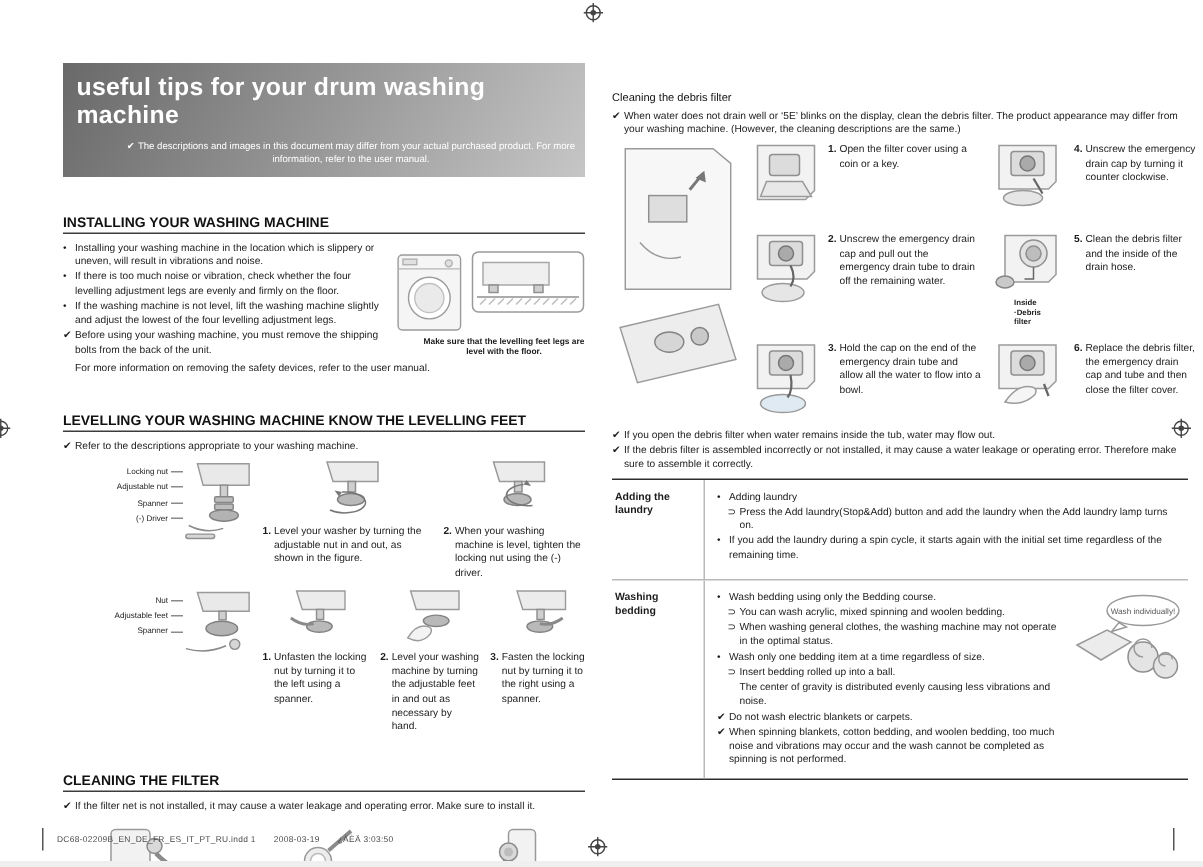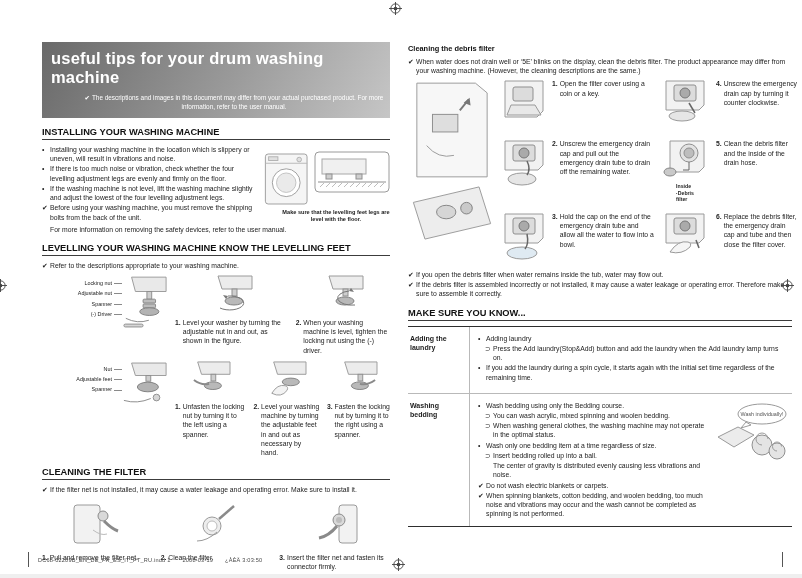--- a/index.html
+++ b/index.html
@@ -16,22 +16,22 @@
 
   
   .hero{height:76px;box-sizing:border-box;background:linear-gradient(118deg,#696969 0%,#9b9b9b 55%,#c6c6c6 100%);}
   .hero-title{font-size:16.5px;font-weight:bold;color:#fff;padding:7px 0 0 9px;letter-spacing:0.2px;}
   .hero-note{width:300px;margin:7px 6px 0 auto;text-align:center;font-size:6.4px;line-height:1.4;color:#fff;}
   .hero-note .mk{margin-right:2px;}
 
   
   .h1rule{font-size:9.3px;font-weight:bold;color:#111;border-bottom:1.2px solid #3c3c3c;
           padding-bottom:2px;margin:0 0 5px 0;}
-  .mt1{margin-top:9px;}
-  .sub{font-size:7.4px;font-weight:bold;margin:0 0 4px 0;color:#111;}
+  .mt1{margin-top:25px;}
+  .sub{font-size:7.4px;font-weight:normal;margin:16px 0 4px 0;color:#111;}
 
   
   .note,.bullet,.step,.kline{display:flex;font-size:6.8px;line-height:1.36;margin-bottom:1px;}
   .note .mk,.bullet .mk{width:8px;flex:none;}
   .step .n{font-weight:bold;margin-right:2px;flex:none;}
   .cont{padding-left:8px;margin-top:1px;}
 
   
   .install-row{display:flex;gap:5px;margin-bottom:1px;}
   .install-text{flex:1;}
@@ -421,21 +421,20 @@
 
     <div class="note">
         <span class="mk">✔</span>
         <span>If you open the debris filter when water remains inside the tub, water may flow out.</span>
       </div>
     <div class="note">
         <span class="mk">✔</span>
         <span>If the debris filter is assembled incorrectly or not installed, it may cause a water leakage or operating error. Therefore make sure to assemble it correctly.</span>
       </div>
 
-    <div class="h1rule mt1">MAKE SURE YOU KNOW...</div>
 
     <div class="ktable">
       <div class="krow first">
         <div class="klabel">Adding the laundry</div>
         <div class="kcontent">
           <div class="klines">
             <div class="kline">
                 <span class="m">•</span>
                 <span>Adding laundry</span>
               </div>

